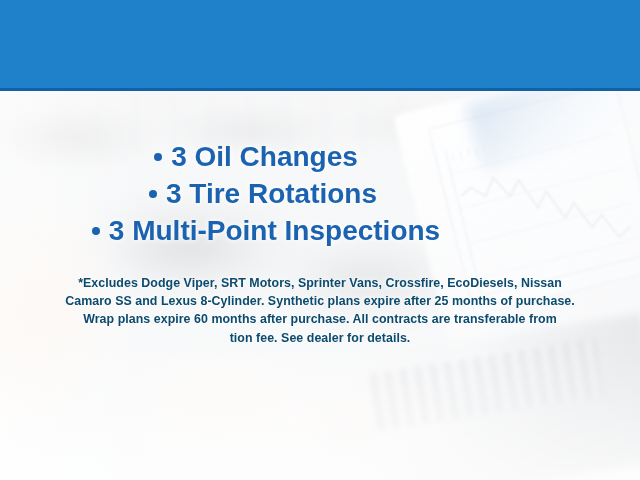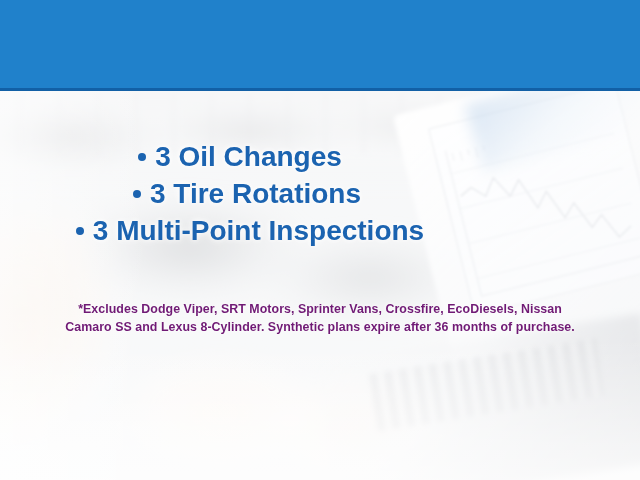--- a/index.html
+++ b/index.html
@@ -160,21 +160,21 @@
     color: #ffffff;
     font-size: 45px;
     font-weight: bold;
     letter-spacing: -0.5px;
     white-space: nowrap;
   }
 
   
   .bullets {
     position: absolute;
-    left: 0;
+    left: 16px;
     top: 138px;
     width: 516px;
     z-index: 10;
     text-align: center;
   }
   .bullet-line {
     color: #1b63b0;
     font-size: 28px;
     font-weight: bold;
     line-height: 37px;
@@ -192,25 +192,25 @@
     margin-bottom: 4px;
   }
   .bullet-1 { padding-right: 36px; }
   .bullet-2 { padding-right: 22px; }
   .bullet-3 { padding-right: 16px; }
 
   
   .disclaimer {
     position: absolute;
     left: 18px;
-    top: 300px;
+    top: 274px;
     width: 604px;
     z-index: 10;
     text-align: center;
-    color: #701a75;
+    color: #0c4a6e;
     font-size: 12.4px;
     font-weight: bold;
     line-height: 18.2px;
     letter-spacing: 0.05px;
     text-shadow: 0 0 4px rgba(255,255,255,0.95), 0 0 8px rgba(255,255,255,0.75);
   }
   .disclaimer-line { white-space: nowrap; }
 </style>
 </head>
 <body>
@@ -261,16 +261,18 @@
     <div class="bullet-line bullet-2">
       <span class="dot"></span><span>3 Tire Rotations</span>
     </div>
     <div class="bullet-line bullet-3">
       <span class="dot"></span><span>3 Multi-Point Inspections</span>
     </div>
   </div>
 
   <div class="disclaimer">
     <div class="disclaimer-line">*Excludes Dodge Viper, SRT Motors, Sprinter Vans, Crossfire, EcoDiesels, Nissan</div>
-    <div class="disclaimer-line">Camaro SS and Lexus 8-Cylinder. Synthetic plans expire after 36 months of purchase.</div>
+    <div class="disclaimer-line">Camaro SS and Lexus 8-Cylinder. Synthetic plans expire after 25 months of purchase.</div>
+    <div class="disclaimer-line">Wrap plans expire 60 months after purchase. All contracts are transferable from</div>
+    <div class="disclaimer-line">tion fee. See dealer for details.</div>
   </div>
 
 </div>
 
 </body></html>

